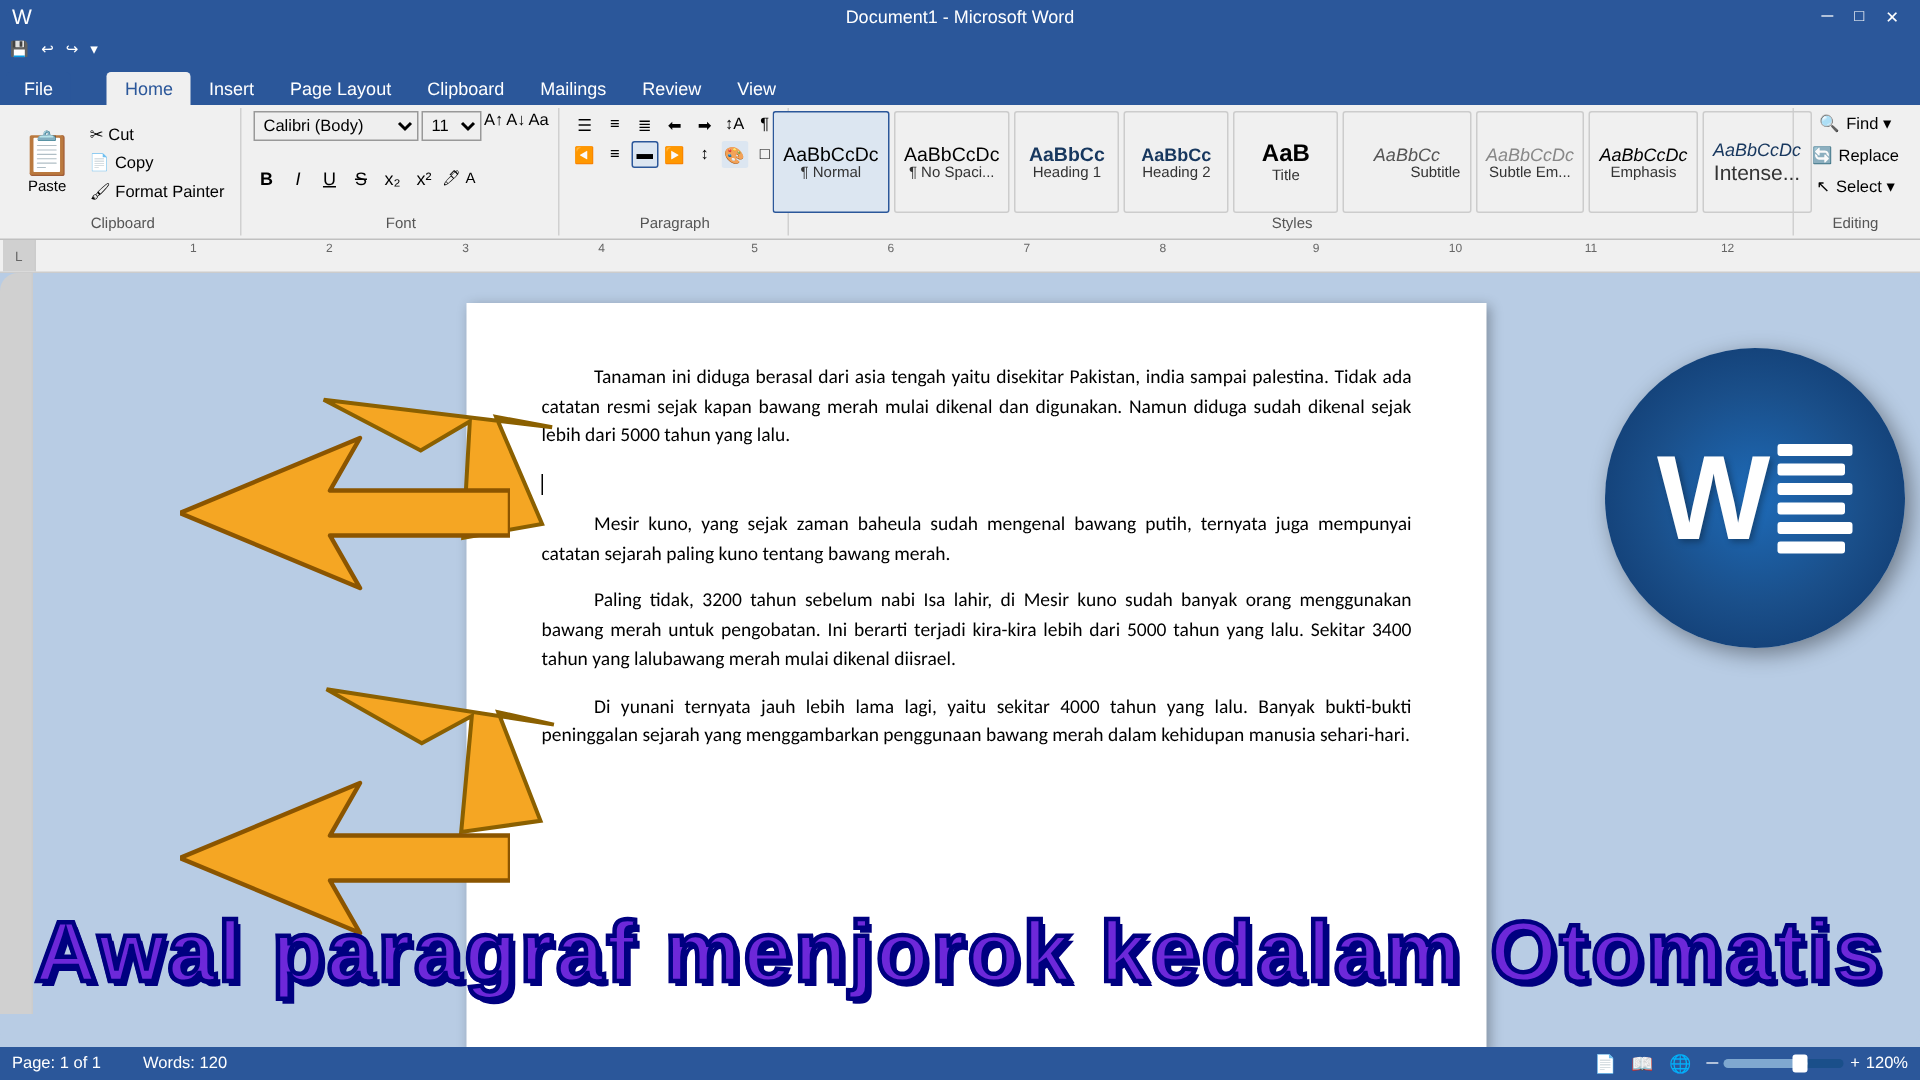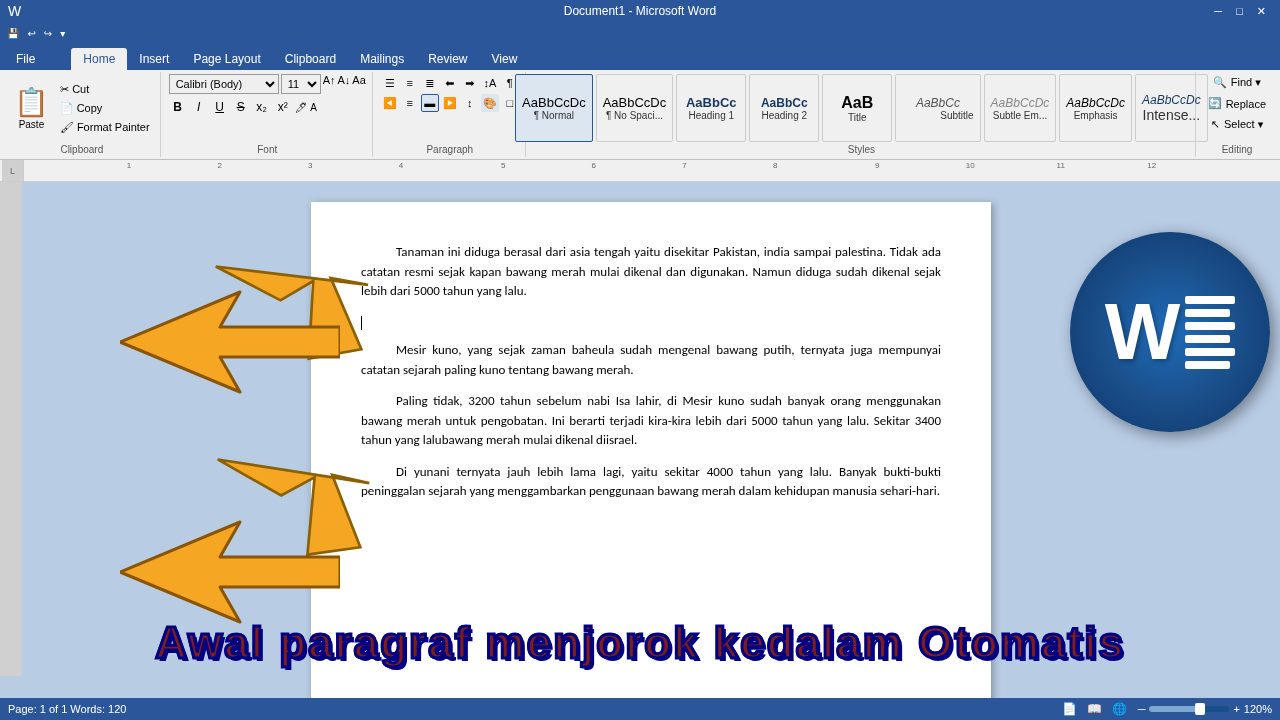--- a/index.html
+++ b/index.html
@@ -107,21 +107,21 @@
       border: 1px solid #999;
       padding: 1px 2px;
     }
     .font-size-select {
       width: 40px;
       height: 20px;
       font-size: 11px;
       border: 1px solid #999;
       padding: 1px 2px;
     }
-    .font-row { display: flex; gap: 2px; margin-bottom: 2px; }
+    .font-row { display: flex; gap: 2px; margin-bottom: 14px; }
     .font-format-row { display: flex; gap: 3px; align-items: center; }
     .fmt-btn {
       width: 18px;
       height: 18px;
       border: 1px solid transparent;
       background: transparent;
       cursor: pointer;
       font-size: 12px;
       display: flex;
       align-items: center;
@@ -163,20 +163,21 @@
 
     
     .doc-area {
       background: #b8cce4;
       height: calc(720px - 22px - 22px - 26px - 90px - 22px - 22px);
       overflow: hidden;
       display: flex;
       justify-content: center;
       padding: 20px;
       position: relative;
+      border-radius: 12px;
     }
 
     
     .doc-page {
       background: white;
       width: 680px;
       min-height: 500px;
       padding: 40px 50px;
       box-shadow: 2px 2px 8px rgba(0,0,0,0.3);
       position: relative;
@@ -201,21 +202,21 @@
       vertical-align: text-bottom;
     }
 
     
     .status-bar {
       height: 22px;
       background: #2b579a;
       display: flex;
       align-items: center;
       padding: 0 8px;
-      gap: 3px;
+      gap: 28px;
     }
     .status-item {
       color: white;
       font-size: 11px;
     }
     .status-right {
       margin-left: auto;
       display: flex;
       align-items: center;
       gap: 10px;
@@ -279,24 +280,24 @@
     .bottom-text {
       position: absolute;
       bottom: 30px;
       left: 0;
       right: 0;
       text-align: center;
       z-index: 20;
       pointer-events: none;
     }
     .bottom-text-content {
-      font-size: 44px;
+      font-size: 57px;
       font-weight: 900;
       font-family: Arial Black, Arial, sans-serif;
-      color: #7f1d1d;
+      color: #6d28d9;
       -webkit-text-stroke: 3px #000080;
       text-shadow: 3px 3px 0 #000080, -1px -1px 0 #000080, 1px -1px 0 #000080, -1px 1px 0 #000080, 1px 1px 0 #000080;
       letter-spacing: 2px;
     }
     .editing-btn {
       display: flex;
       align-items: center;
       gap: 4px;
       cursor: pointer;
       font-size: 11px;

